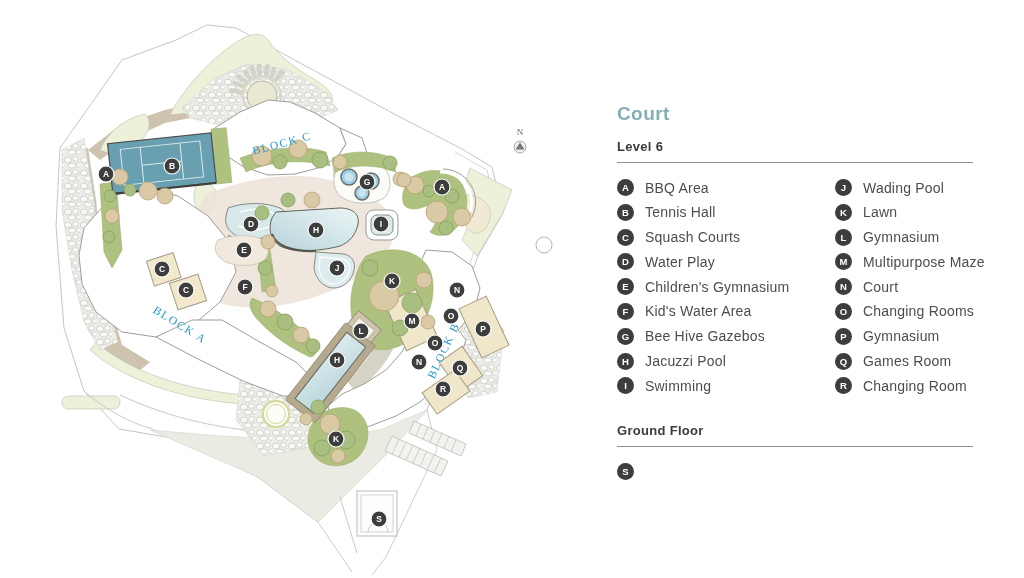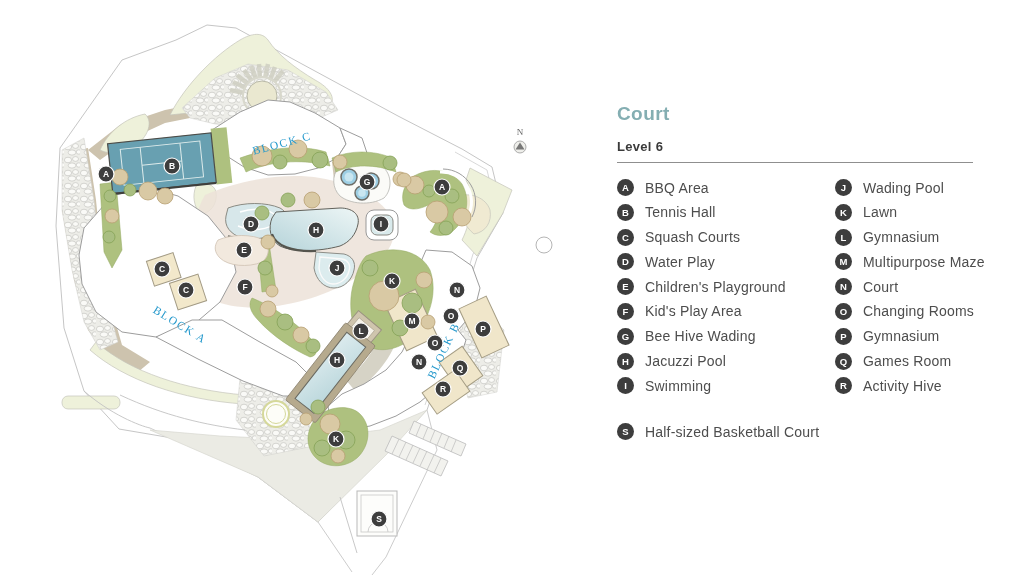--- a/index.html
+++ b/index.html
@@ -411,31 +411,31 @@
       <span class="item-label">Squash Courts</span>
     </div>
 
     <div class="item">
       <span class="badge">D</span>
       <span class="item-label">Water Play</span>
     </div>
 
     <div class="item">
       <span class="badge">E</span>
-      <span class="item-label">Children's Playground</span>
+      <span class="item-label">Children's Gymnasium</span>
     </div>
 
     <div class="item">
       <span class="badge">F</span>
-      <span class="item-label">Kid's Play Area</span>
+      <span class="item-label">Kid's Water Area</span>
     </div>
 
     <div class="item">
       <span class="badge">G</span>
-      <span class="item-label">Bee Hive Wading</span>
+      <span class="item-label">Bee Hive Gazebos</span>
     </div>
 
     <div class="item">
       <span class="badge">H</span>
       <span class="item-label">Jacuzzi Pool</span>
     </div>
 
     <div class="item">
       <span class="badge">I</span>
       <span class="item-label">Swimming</span>
@@ -476,29 +476,29 @@
       <span class="item-label">Gymnasium</span>
     </div>
 
     <div class="item">
       <span class="badge">Q</span>
       <span class="item-label">Games Room</span>
     </div>
 
     <div class="item">
       <span class="badge">R</span>
-      <span class="item-label">Activity Hive</span>
+      <span class="item-label">Changing Room</span>
     </div>
   </div>
     </div>
 
     <div class="legend-section">
+      <div class="section-title">Ground Floor</div>
       <div class="items one-col">
     <div class="item">
       <span class="badge">S</span>
-      <span class="item-label">Half-sized Basketball Court</span>
     </div>
   </div>
     </div>
   </div>
   </div>
 
 </div>
 
 </body></html>

